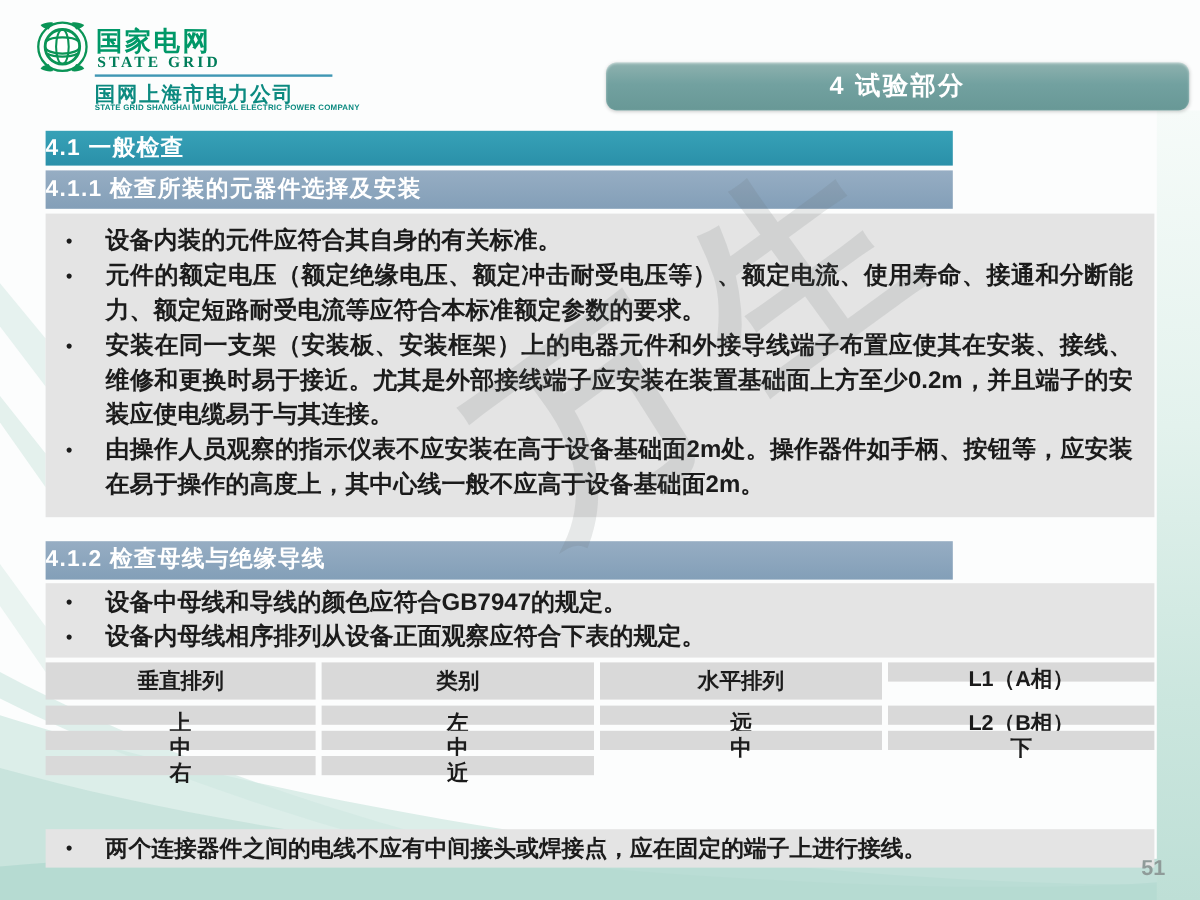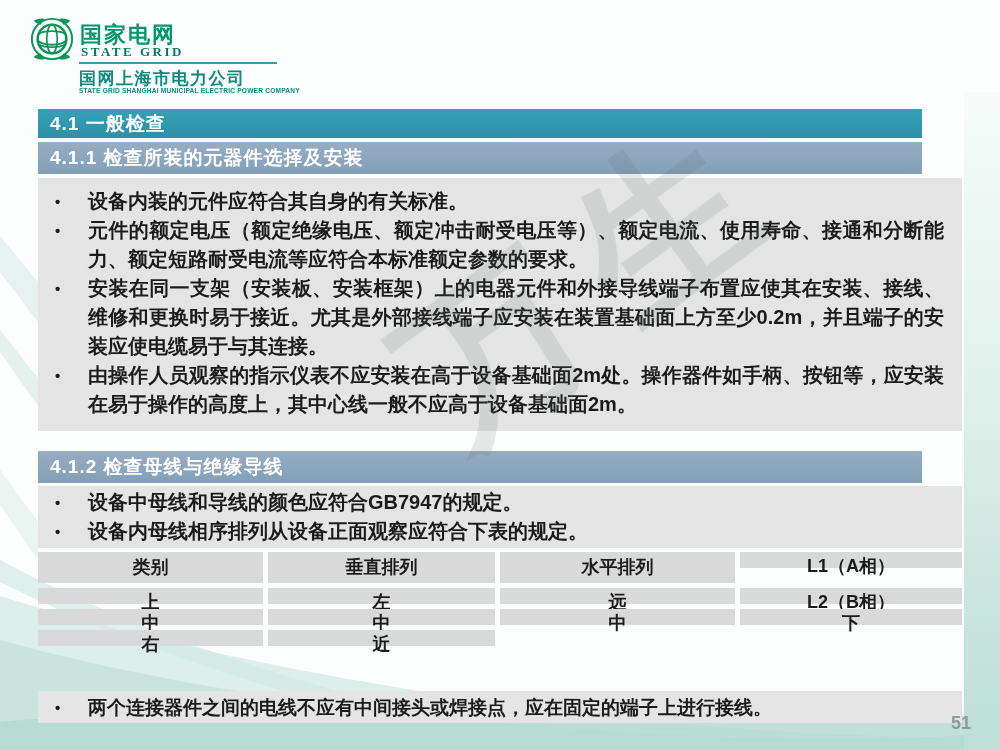--- a/index.html
+++ b/index.html
@@ -25,22 +25,22 @@
     color:#0c8a80; letter-spacing:0.2px; z-index:2; }
 
   .chapter-bar { position:absolute; left:505px; top:52px; width:486px; height:40px;
     border-radius:9px; z-index:2;
     background:linear-gradient(180deg,#8fb2af 0%,#72a1a0 45%,#689896 100%);
     box-shadow:inset 0 1px 2px rgba(255,255,255,.55), 0 1px 3px rgba(0,0,0,.18);
     color:#ffffff; font-size:21px; font-weight:bold; text-align:center; line-height:40px;
     letter-spacing:2px; }
 
   
-  .bar { position:absolute; left:38px; width:884px; color:#ffffff; font-weight:bold;
-    padding-left:12px; box-sizing:border-box; letter-spacing:1px; z-index:1; }
+  .bar { position:absolute; left:38px; width:756px; color:#ffffff; font-weight:bold;
+    padding-left:0; box-sizing:border-box; letter-spacing:1px; z-index:1; }
   .bar-41  { top:109px; height:29px; line-height:29px; font-size:19px;
     background:linear-gradient(180deg,#37a1b7 0%,#2a90a9 100%); }
   .bar-411 { top:142px; height:32px; line-height:32px; font-size:19px;
     background:linear-gradient(180deg,#96adc3 0%,#839fb8 100%); }
   .bar-412 { top:451px; height:32px; line-height:32px; font-size:19px;
     background:linear-gradient(180deg,#96adc3 0%,#839fb8 100%); }
 
   
   .panel { position:absolute; left:38px; width:924px; background:#e4e4e4;
     box-sizing:border-box; z-index:1; }
@@ -97,20 +97,21 @@
     <path d="M43,6 C39,4 35,3 32,4 L36,10 C39,9 42,8 43,6 Z" fill="#0a9456"></path>
     <path d="M5,44 C9,46 13,47 16,46 L12,40 C9,41 6,42 5,44 Z" fill="#0a9456"></path>
     <path d="M43,44 C39,46 35,47 32,46 L36,40 C39,41 42,42 43,44 Z" fill="#0a9456"></path>
   </svg>
   <div class="brand-cn">国家电网</div>
   <div class="brand-en">STATE GRID</div>
   <div class="logo-divider"></div>
   <div class="company-cn">国网上海市电力公司</div>
   <div class="company-en">STATE GRID SHANGHAI MUNICIPAL ELECTRIC POWER COMPANY</div>
 
+  <div class="chapter-bar">4 试验部分</div>
 
   <div class="bar bar-41">4.1 一般检查</div>
 
   <div class="bar bar-411">4.1.1 检查所装的元器件选择及安装</div>
 
   <div class="panel panel-1">
     <div class="bullet-row">
       <span class="bullet-dot">•</span>
       <span class="bullet-text">设备内装的元件应符合其自身的有关标准。</span>
     </div>
@@ -135,22 +136,22 @@
       <span class="bullet-dot">•</span>
       <span class="bullet-text">设备中母线和导线的颜色应符合GB7947的规定。</span>
     </div>
     <div class="bullet-row">
       <span class="bullet-dot">•</span>
       <span class="bullet-text">设备内母线相序排列从设备正面观察应符合下表的规定。</span>
     </div>
   </div>
 
   <div class="phase-table">
+    <div class="cell th">垂直排列</div>
     <div class="cell th">类别</div>
-    <div class="cell th">垂直排列</div>
     <div class="cell th">水平排列</div>
 
     <div class="cell td">L1（A相）</div>
     <div class="cell td">上</div>
     <div class="cell td">左</div>
     <div class="cell td">远</div>
 
     <div class="cell td">L2（B相）</div>
     <div class="cell td">中</div>
     <div class="cell td">中</div>

